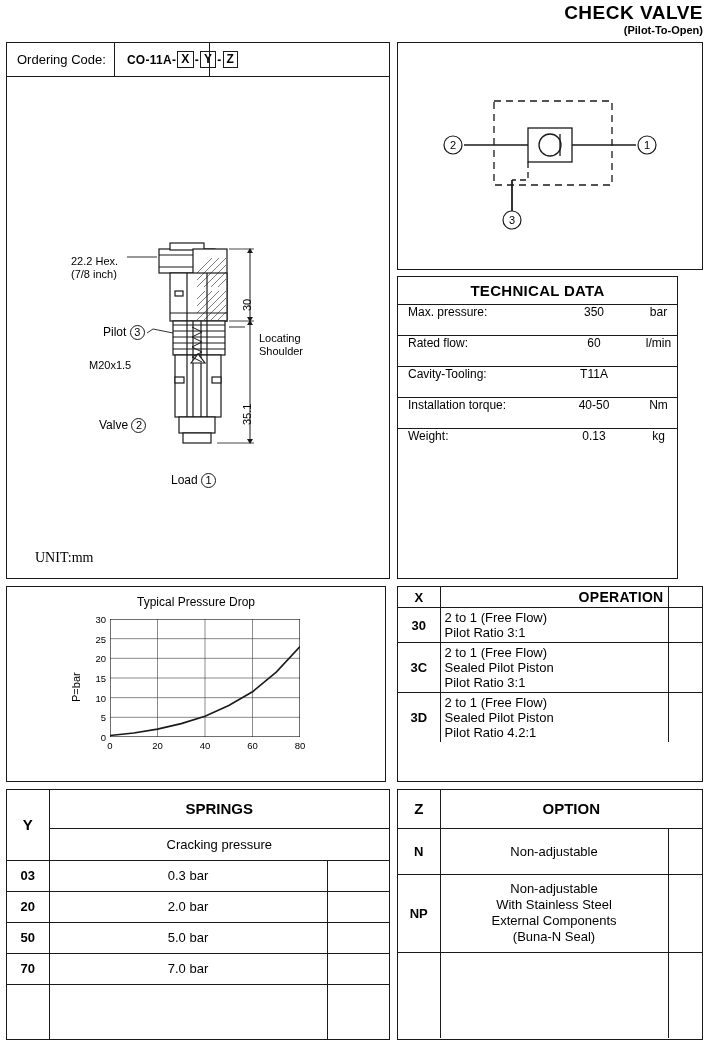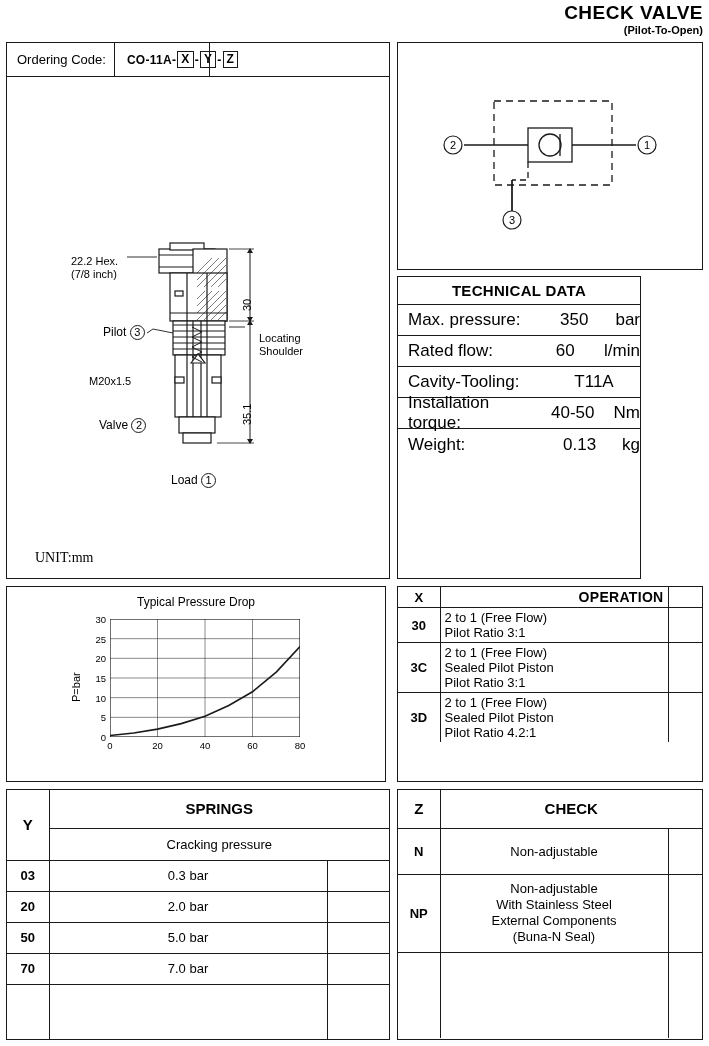--- a/index.html
+++ b/index.html
@@ -89,29 +89,29 @@
     transform: rotate(-90deg);
     transform-origin: left top;
     font-size: 11px;
     white-space: nowrap;
   }
 
   
   #panel-symbol { left: 397px; top: 42px; width: 306px; height: 228px; }
 
   
-  #panel-tech { left: 397px; top: 276px; width: 244px; height: 303px; }
+  #panel-tech { left: 397px; top: 276px; width: 281px; height: 303px; }
   .tech-title {
     height: 28px; border-bottom: 1.5px solid #1a1a1a;
     display:flex; align-items:center; justify-content:center;
     font-size: 15px; font-weight: bold; letter-spacing: .3px;
   }
   .tech-row {
     height: 31px; border-bottom: 1px solid #1a1a1a;
-    display: flex; align-items: center; font-size: 17px;
+    display: flex; align-items: flex-start; font-size: 12px;
   }
   .tech-row .k { width: 150px; padding-left: 10px; }
   .tech-row .v { width: 92px; text-align: center; }
   .tech-row .u { flex: 1; text-align: center; }
 
   
   #panel-chart { left: 6px; top: 586px; width: 380px; height: 196px; }
   .chart-title { position:absolute; top: 8px; width: 100%; text-align:center; font-size: 12px; }
   .chart-area { position: absolute; left: 103px; top: 32px; width: 190px; height: 118px; }
   .chart-ylabel {
@@ -246,21 +246,21 @@
     </svg>
 
     <div class="dlabel" style="left:64px; top:212px;">
       <span>22.2 Hex.</span><br>
       <span>(7/8 inch)</span>
     </div>
     <div class="dlabel sz12" style="left:96px; top:282px;">
       <span>Pilot</span>
       <span class="circnum">3</span>
     </div>
-    <div class="dlabel" style="left:82px; top:332px;">M20x1.5</div>
+    <div class="dlabel" style="left:82px; top:316px;">M20x1.5</div>
     <div class="dlabel sz12" style="left:92px; top:375px;">
       <span>Valve</span>
       <span class="circnum">2</span>
     </div>
     <div class="dlabel sz12" style="left:164px; top:430px;">
       <span>Load</span>
       <span class="circnum">1</span>
     </div>
     <div class="vert-txt" style="left:234px; top:268px;">30</div>
     <div class="vert-txt" style="left:234px; top:382px;">35.1</div>
@@ -443,21 +443,21 @@
       </tr>
     </tbody>
       </table>
   </div>
 
   <div class="box" id="panel-z">
     <table class="tbl2">
       <tbody>
           <tr style="height:38px;">
         <td class="col-code nb-top nb-left" style="font-size:15px;">Z</td>
-        <td class="hdr nb-top nb-right" style="text-align:center;font-weight:bold;font-size:15px;" colspan="2">CHECK</td>
+        <td class="hdr nb-top nb-right" style="text-align:center;font-weight:bold;font-size:15px;" colspan="2">OPTION</td>
       </tr>
       <tr style="height:46px;">
         <td class="col-code nb-left">N</td>
         <td class="center">
           <div>Non-adjustable</div>
         </td>
         <td style="width:34px;" class="nb-right"></td>
       </tr>
       <tr style="height:78px;">
         <td class="col-code nb-left">NP</td>

